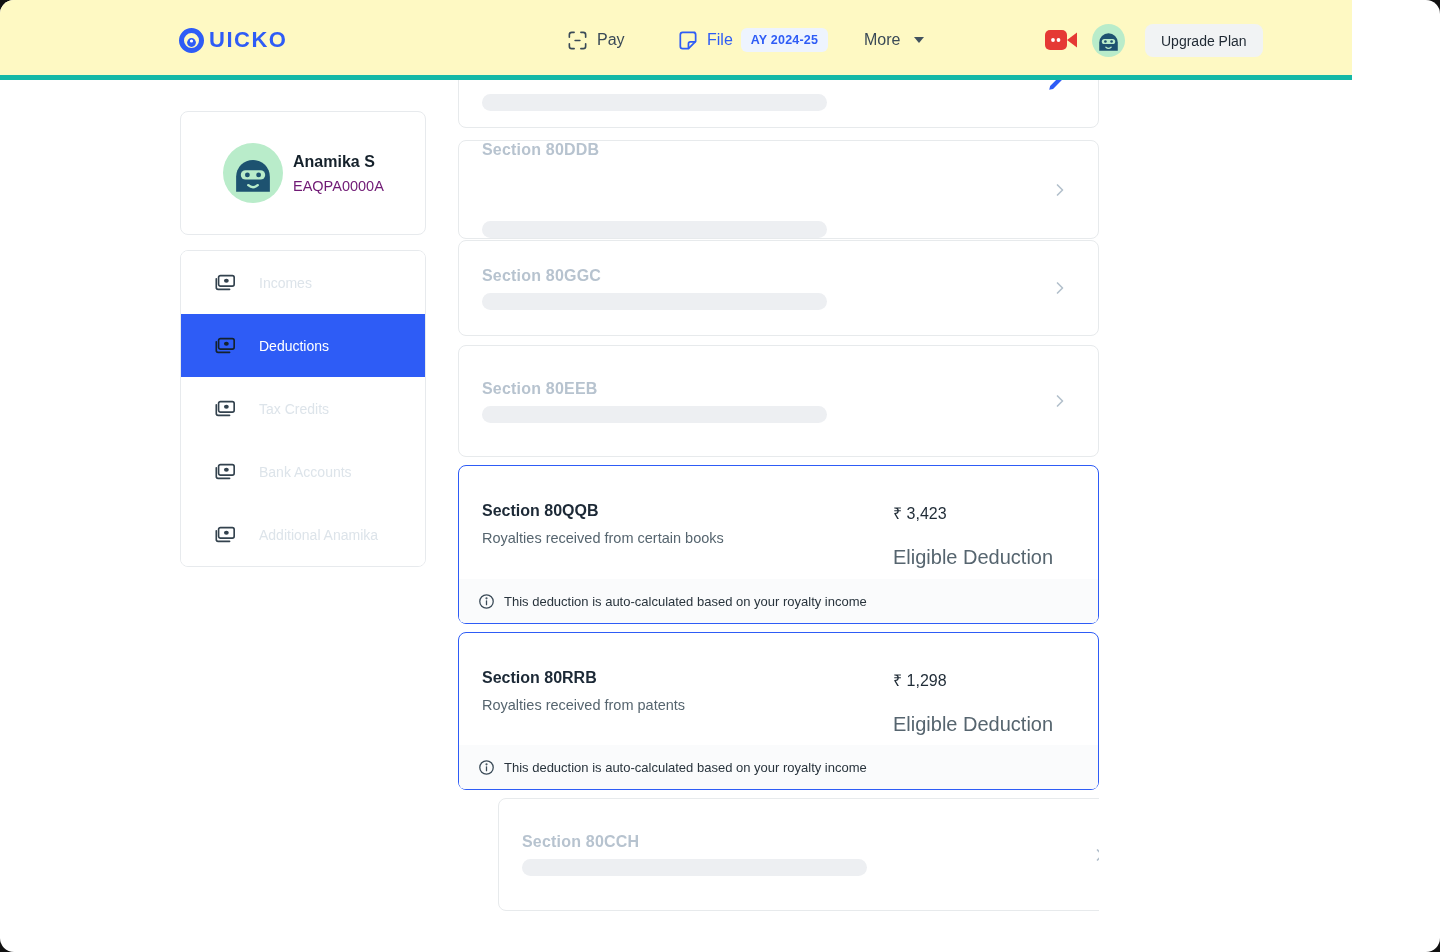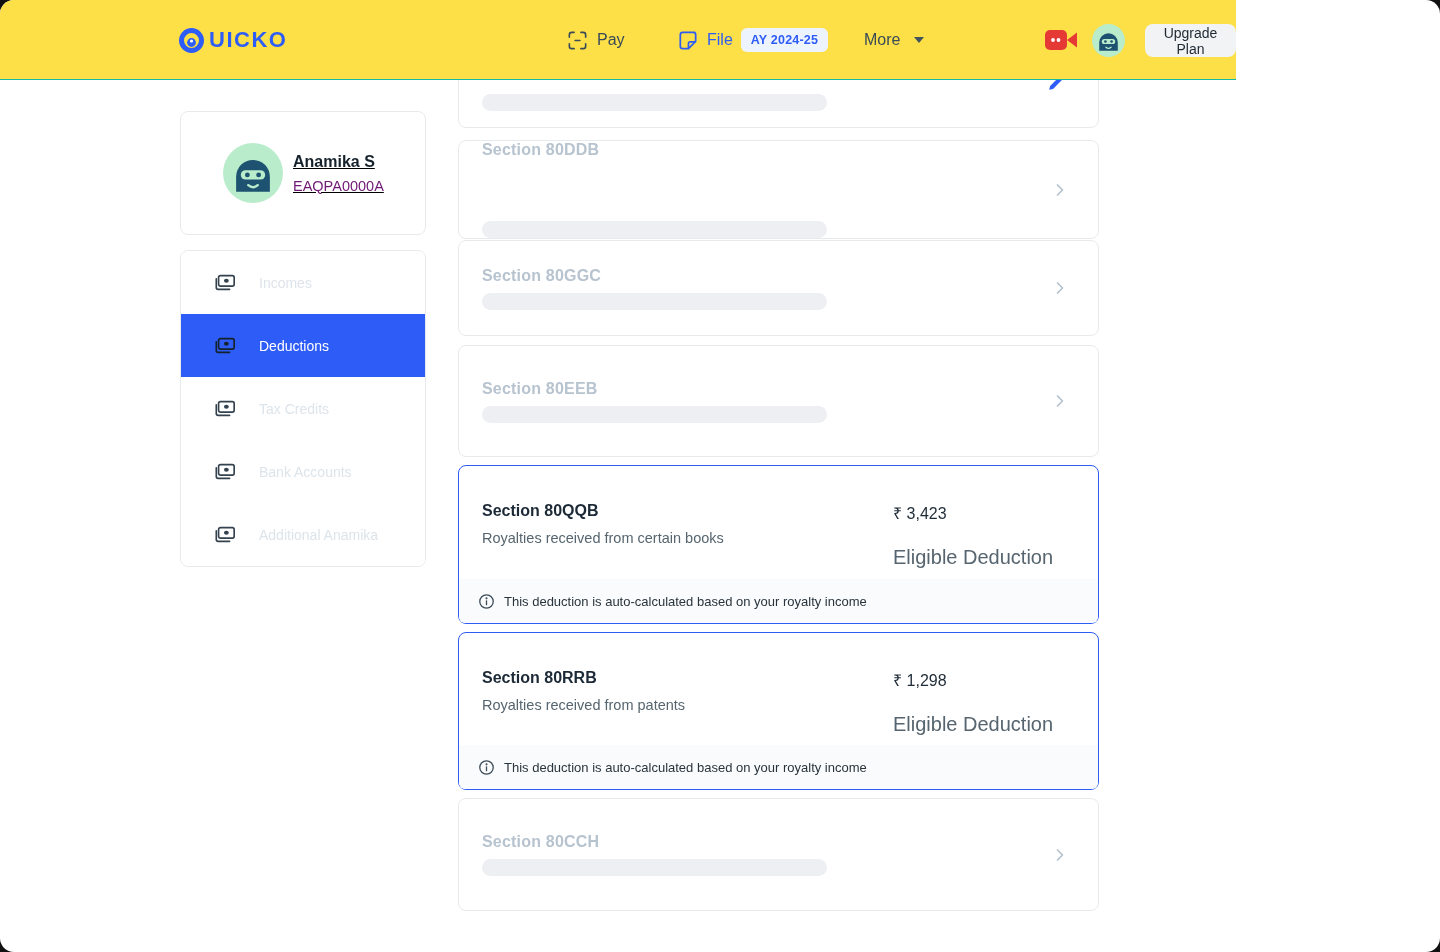--- a/index.html
+++ b/index.html
@@ -4,22 +4,22 @@
 <style>
   * { margin:0; padding:0; box-sizing:border-box; }
   html,body { background:#111; }
   body { font-family:"Liberation Sans", sans-serif; }
   .page {
     position:relative; width:1440px; height:952px; margin:0 auto;
     background:#fff; border-radius:14px; overflow:hidden;
   }
   
   .navbar {
-    position:absolute; top:0; left:0; width:1236px; height:80px;
-    background:#fde047; border-bottom:1px solid #14b8a6; z-index:20;
+    position:absolute; top:0; left:0; width:1352px; height:80px;
+    background:#fef9c3; border-bottom:5px solid #14b8a6; z-index:20;
   }
   .nav-group { position:absolute; top:0; height:80px; display:flex; align-items:center; gap:8px; cursor:pointer; }
   .logo-group { left:178px; gap:4px; }
   .logo-text { color:#2e5cf6; font-size:22px; font-weight:800; letter-spacing:1.5px; }
   .nav-label { color:#3a4a57; font-size:16px; font-weight:500; }
   .nav-label.blue { color:#2e5cf6; }
   .badge {
     font-size:12.5px; font-weight:700; padding:5px 10px; border-radius:6px;
     letter-spacing:.2px; white-space:nowrap;
   }
@@ -35,21 +35,21 @@
     background:#f1f3f4; border:none; border-radius:8px;
     font-family:inherit; font-size:14px; font-weight:500; color:#1f2933; cursor:pointer;
     display:flex; align-items:center;
   }
   .record-wrap { position:absolute; left:1044px; top:27px; cursor:pointer; }
   .avatar-small-wrap { position:absolute; left:1092px; top:24px; width:33px; height:33px; cursor:pointer; }
   
   .sidebar { position:absolute; left:180px; top:111px; width:246px; }
   .user-card {
     height:124px; background:#fff; border:1px solid #e7eaed; border-radius:8px;
-    display:flex; align-items:center; padding-left:42px; gap:10px; cursor:pointer;text-decoration:underline;
+    display:flex; align-items:center; padding-left:42px; gap:10px; cursor:pointer;
   }
   .user-avatar { width:60px; height:60px; flex:0 0 auto; }
   .user-name { font-size:16px; font-weight:700; color:#15212b; margin-bottom:7px; }
   .user-pan { font-size:14.5px; color:#701a75; }
   .nav-card {
     margin-top:15px; background:#fff; border:1px solid #e7eaed; border-radius:8px;
     overflow:hidden;
   }
   .side-item {
     height:63px; display:flex; align-items:center; padding-left:33px; gap:23px; cursor:pointer;
@@ -310,21 +310,21 @@
           <svg width="17" height="17" viewBox="0 0 24 24" fill="none" stroke="#3a4a57" stroke-width="1.8" stroke-linecap="round">
             <circle cx="12" cy="12" r="9.5"></circle>
             <line x1="12" y1="11" x2="12" y2="16.5"></line>
             <circle cx="12" cy="7.5" r="0.6" fill="#3a4a57"></circle>
           </svg>
         </span>
         <span class="note-text">This deduction is auto-calculated based on your royalty income</span>
       </div>
     </div>
 
-    <div class="card card-skel clickable" style="top:718px; height:113px;">
+    <div class="card card-skel clickable" style="top:718px; height:113px;margin-left:40px;">
       <div class="skel-title">Section 80CCH</div>
       <div class="skel-bar"></div>
       <span class="chevron">
         <svg width="20" height="20" viewBox="0 0 24 24" fill="none" stroke="#b3c0cc" stroke-width="2" stroke-linecap="round" stroke-linejoin="round">
             <polyline points="9 6 15 12 9 18"></polyline>
           </svg>
       </span>
     </div>
 
   </main>

